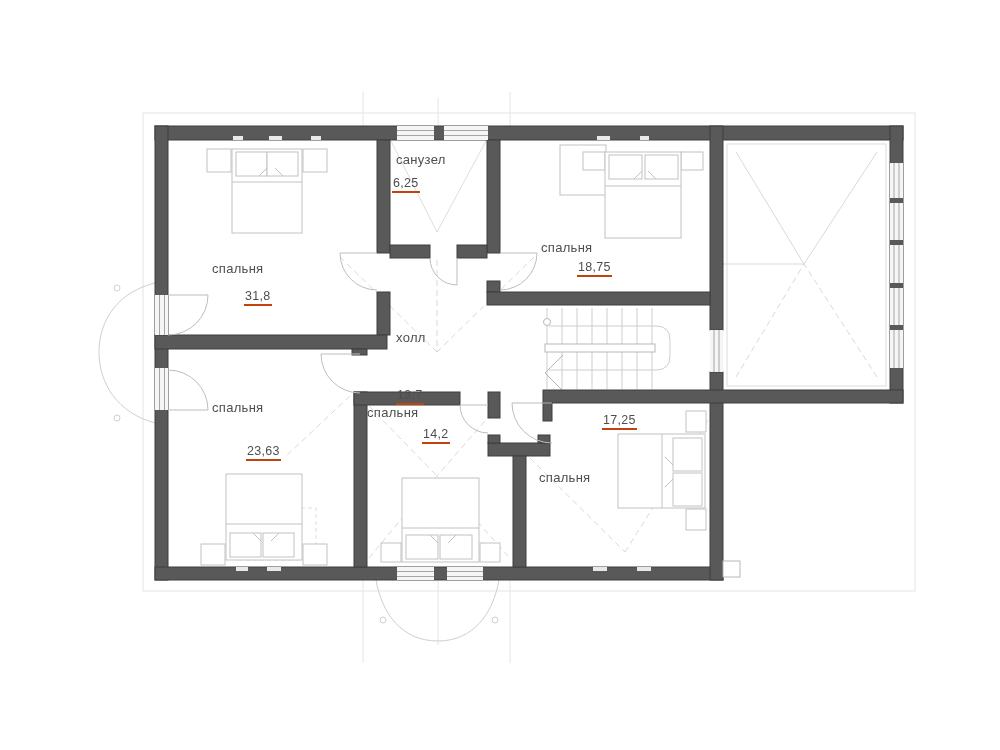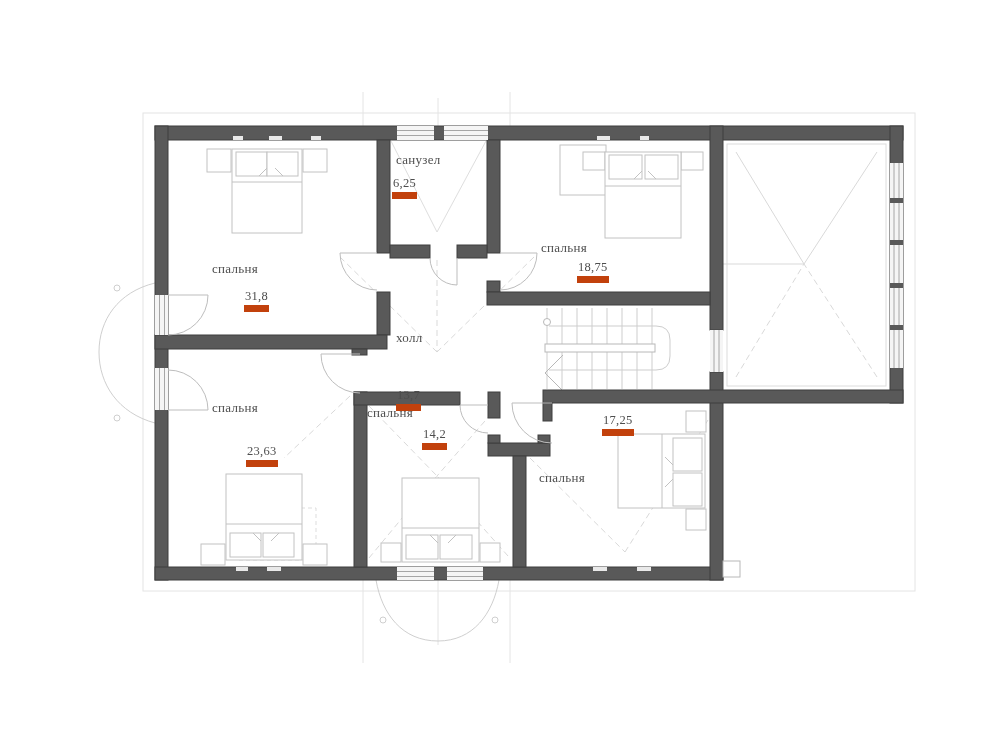--- a/index.html
+++ b/index.html
@@ -1,21 +1,21 @@
 <!DOCTYPE html>
 <html><head>
 <meta charset="utf-8">
 <style>
   html,body{margin:0;padding:0;background:#ffffff;}
   #stage{position:relative;width:1000px;height:750px;background:#ffffff;overflow:hidden;
-         font-family:Liberation Serif, serif;}
+         font-family:Liberation Sans, sans-serif;}
   #plan-svg{position:absolute;left:0;top:0;}
   .lbl{position:absolute;font-size:13px;color:#4e4e4e;letter-spacing:.3px;white-space:nowrap;}
   .area{position:absolute;font-size:12.5px;color:#4e4e4e;letter-spacing:.3px;white-space:nowrap;
-        border-bottom:7px solid #c2410c;padding:0 1px 1px 1px;text-align:right;}
+        border-bottom:2px solid #c2410c;padding:0 1px 1px 1px;text-align:right;}
 </style>
 </head>
 <body>
 
 <div id="stage">
 
 <svg id="plan-svg" width="1000" height="750" viewBox="0 0 1000 750">
 
   <g stroke="#e4e4e4" stroke-width="1" fill="none">
     <rect x="143" y="113" width="772" height="478"></rect>

